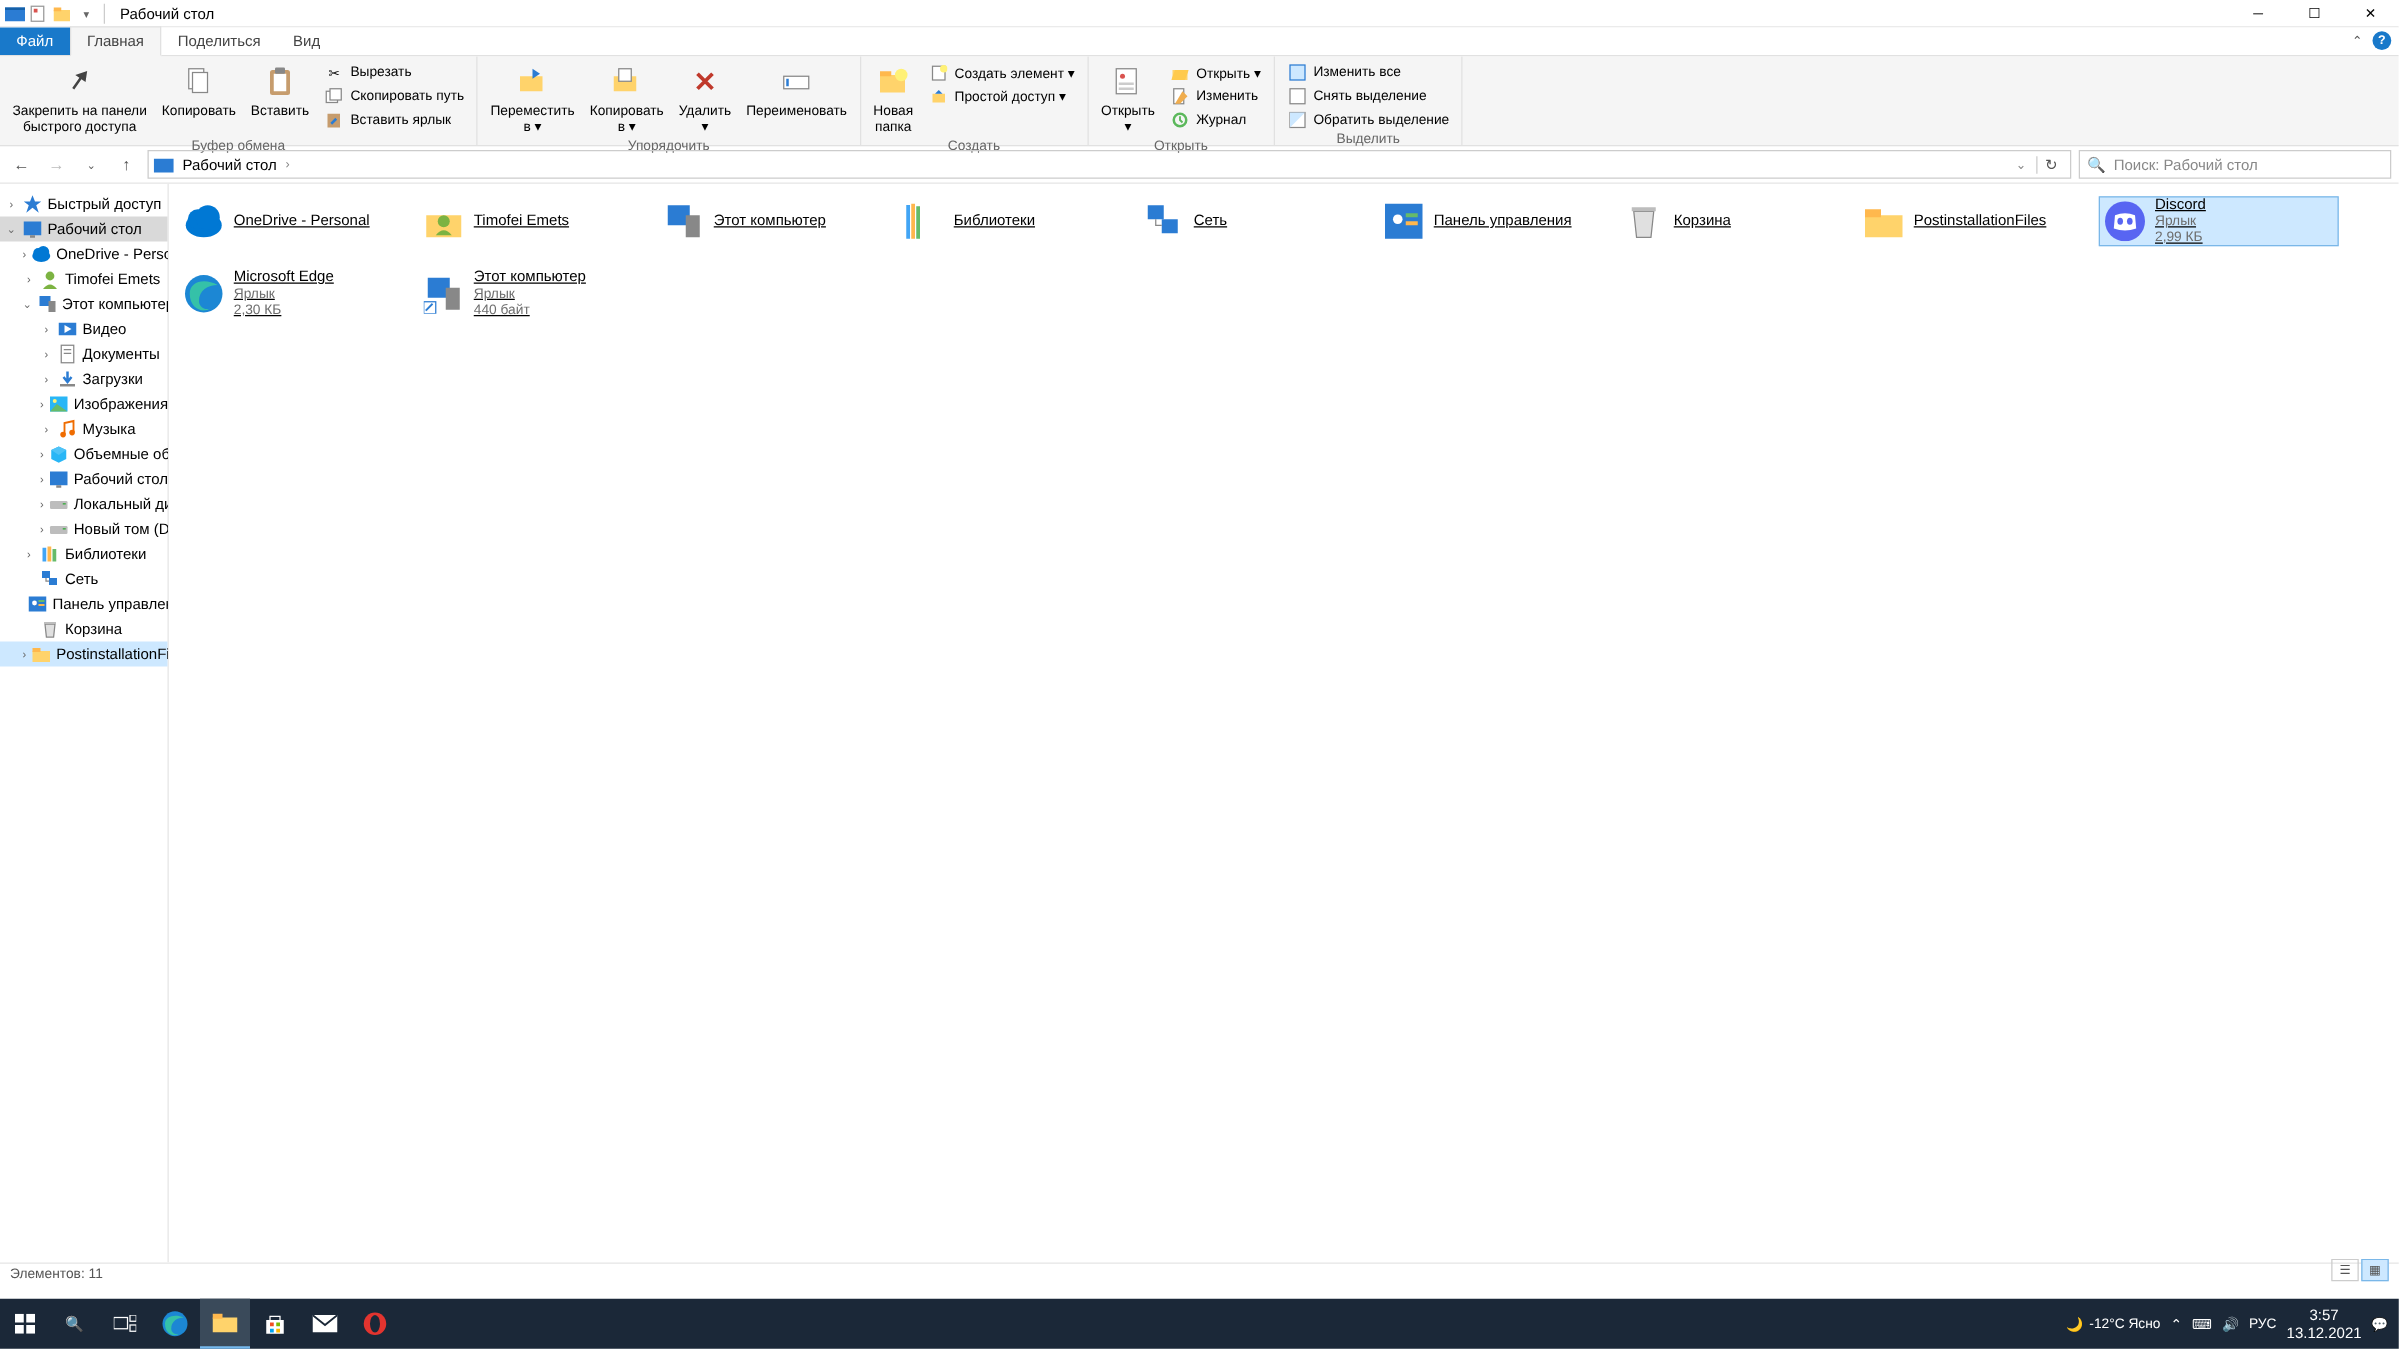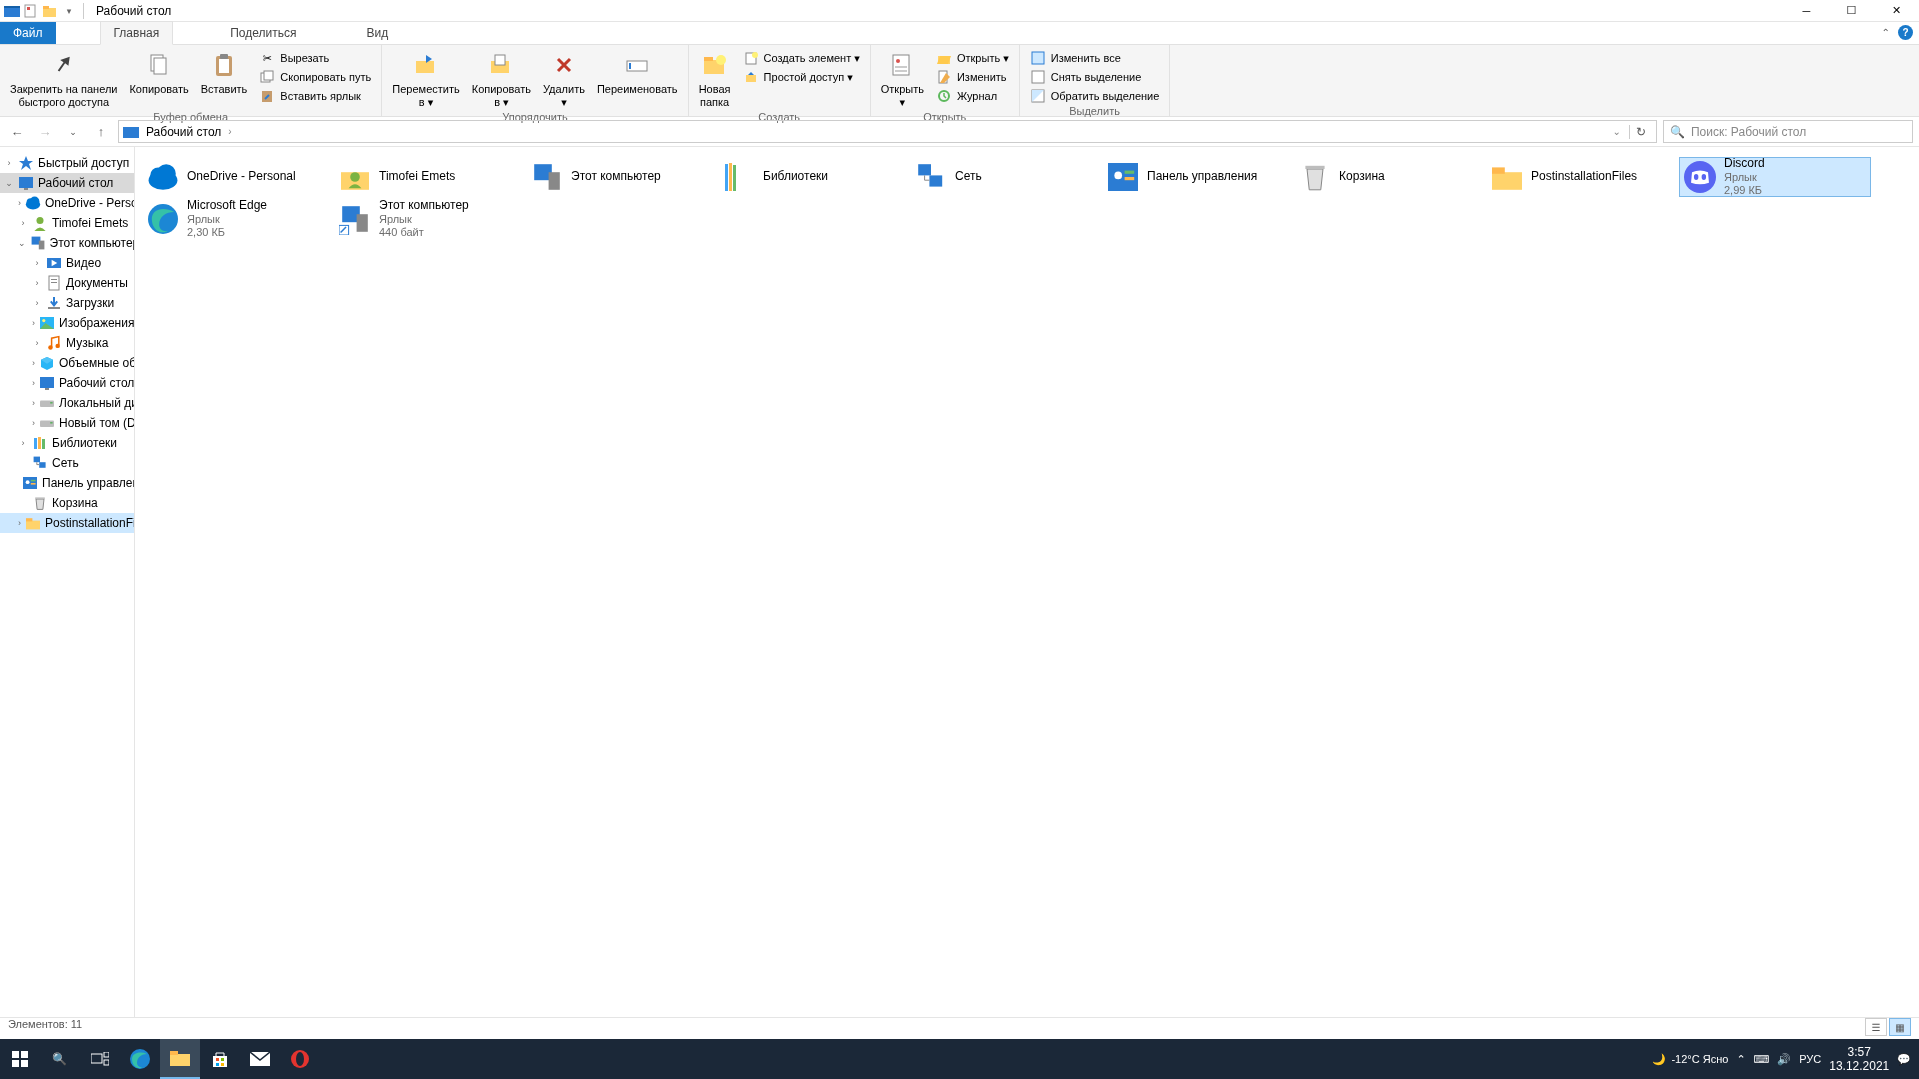--- a/index.html
+++ b/index.html
@@ -8,21 +8,21 @@
 
 .titlebar { height: 22px; background: #fff; display: flex; align-items: center; border-bottom: 1px solid #e5e5e5; }
 .titlebar-left { display: flex; align-items: center; gap: 3px; padding-left: 4px; }
 .ticon { width: 16px; height: 16px; display: inline-flex; align-items: center; justify-content: center; }
 .qat-sep { width: 1px; height: 16px; background: #ccc; margin: 0 3px; }
 .title-text { margin-left: 6px; font-size: 12px; }
 .titlebar-right { margin-left: auto; display: flex; }
 .win-btn { width: 45px; height: 22px; display: flex; align-items: center; justify-content: center; font-size: 11px; color: #000; }
 
 
-.tabs { height: 23px; background: #fff; display: flex; align-items: flex-end; border-bottom: 1px solid #e1e1e1; position: relative; gap: 44px; }
+.tabs { height: 23px; background: #fff; display: flex; align-items: flex-end; border-bottom: 1px solid #e1e1e1; position: relative; }
 .tab { padding: 4px 13px; font-size: 12px; color: #444; cursor: default; }
 .tab.file { background: #1979ca; color: #fff; }
 .tab.active { background: #f5f5f5; border: 1px solid #e1e1e1; border-bottom: 1px solid #f5f5f5; margin-bottom: -1px; text-align: right; }
 .ribbon-control { position: absolute; right: 6px; top: 3px; display: flex; gap: 8px; align-items: center; }
 .help-icon { width: 15px; height: 15px; border-radius: 50%; background: #1979ca; color: #fff; display: flex; align-items: center; justify-content: center; font-size: 10px; font-weight: bold; }
 
 
 .ribbon { height: 72px; background: #f5f5f5; border-bottom: 1px solid #e1e1e1; display: flex; }
 .rgroup { border-right: 1px solid #e1e1e1; display: flex; flex-direction: column; padding: 2px 6px 0; }
 .rgroup-body { flex: 1; display: flex; align-items: flex-start; gap: 4px; }
@@ -46,28 +46,28 @@
 .sidebar { width: 135px; border-right: 1px solid #e5e5e5; overflow-y: auto; padding-top: 6px; }
 .tree-item { display: flex; align-items: center; gap: 4px; padding: 2px 4px; font-size: 12px; white-space: nowrap; cursor: default; }
 .tree-item.selected { background: #cde8ff; }
 .tree-item.navsel { background: #d9d9d9; }
 .tree-chev { width: 10px; text-align: center; color: #666; font-size: 9px; }
 .tree-icon { width: 16px; height: 16px; display: inline-flex; align-items: center; justify-content: center; }
 .ind-0 { padding-left: 4px; } .ind-1 { padding-left: 18px; } .ind-2 { padding-left: 32px; }
 
 .content { flex: 1; padding: 10px 8px; overflow: auto; }
 .grid { display: flex; flex-wrap: wrap; align-content: flex-start; }
-.item { width: 192px; height: 40px; display: flex; align-items: center; gap: 8px; padding: 2px 4px; margin-bottom: 2px; cursor: default; }
+.item { width: 192px; height: 40px; display: flex; align-items: center; gap: 8px; padding: 2px 4px; margin-bottom: 18px; cursor: default; text-decoration: underline; }
 .item.selected { background: #cde8ff; border: 1px solid #7ab7e8; }
 .item-icon { width: 32px; height: 32px; display: flex; align-items: center; justify-content: center; flex-shrink: 0; }
 .item-text { display: flex; flex-direction: column; line-height: 1.15; font-size: 12px; }
 .item-sub { color: #6d6d6d; font-size: 11px; }
 
 
-.statusbar { height: 22px; border-top: 1px solid #e5e5e5; display: flex; align-items: flex-start; padding: 0 8px; font-size: 11px; color: #555; }
+.statusbar { height: 22px; border-top: 1px solid #e5e5e5; display: flex; align-items: flex-end; padding: 14px 8px; font-size: 11px; color: #555; }
 .statusbar-right { margin-left: auto; display: flex; gap: 2px; }
 .view-btn { width: 22px; height: 18px; border: 1px solid #ccc; display: flex; align-items: center; justify-content: center; font-size: 10px; }
 
 
 .taskbar { height: 40px; background: #1b2838; display: flex; align-items: center; color: #fff; }
 .tb-btn { width: 40px; height: 40px; display: flex; align-items: center; justify-content: center; }
 .tb-btn.active { background: #3a4a5a; border-bottom: 2px solid #76b9ed; }
 .tb-right { margin-left: auto; display: flex; align-items: center; gap: 8px; padding-right: 8px; font-size: 11px; }
 .clock { text-align: center; line-height: 1.2; font-size: 12px; }
 

